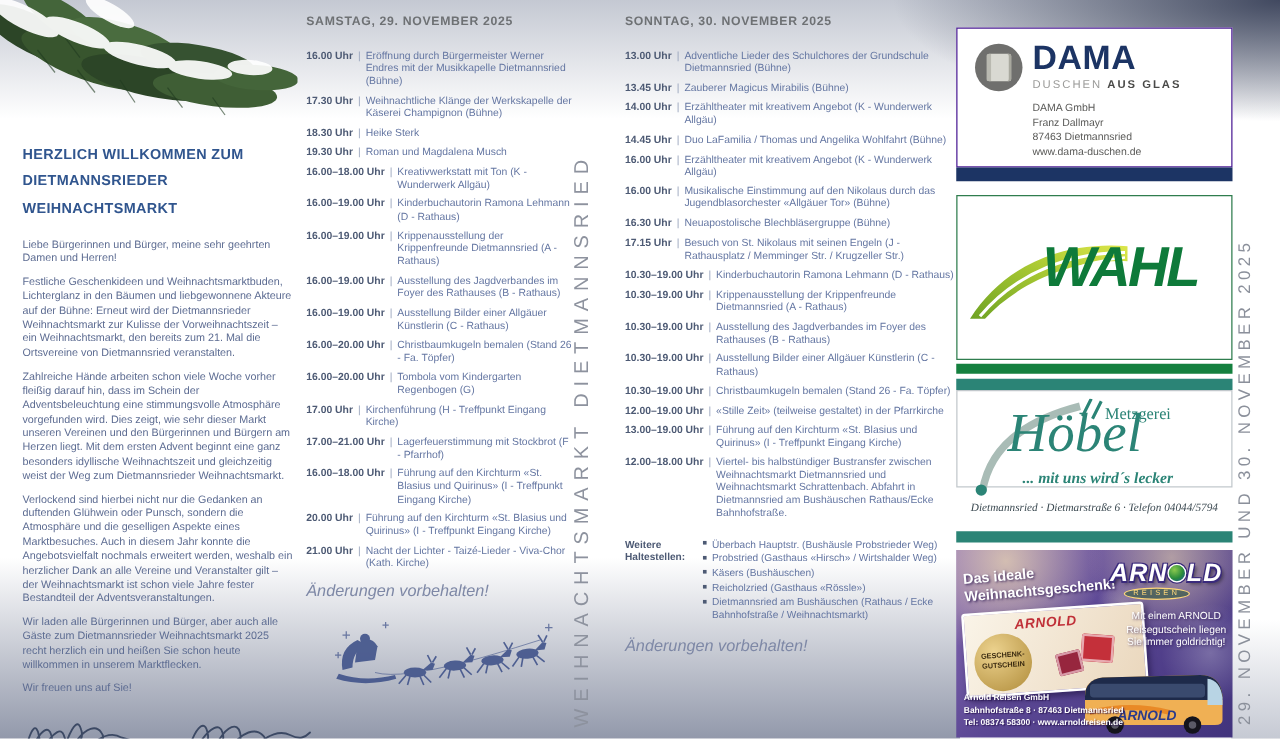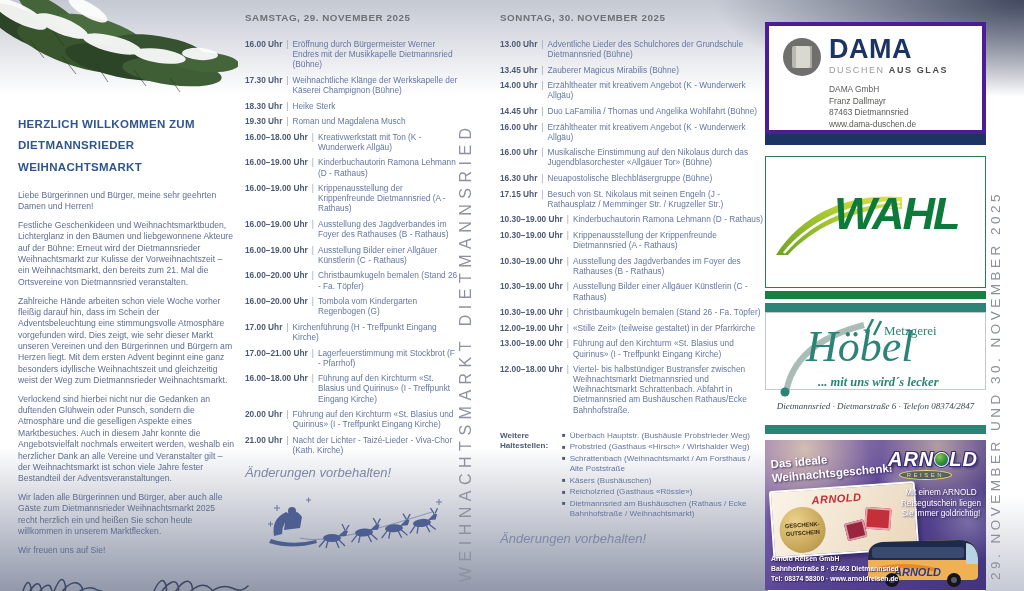--- a/index.html
+++ b/index.html
@@ -37,21 +37,21 @@
   .stop{display:flex;margin-bottom:1.5px;color:#6476a2;}
   .bullet{font-size:6px;margin:1.5px 4px 0 0;color:#4d5a74;}
   
   .vtext{position:absolute;z-index:2;writing-mode:vertical-rl;transform:rotate(180deg);
     color:#8d929e;white-space:nowrap;}
   .vleft{left:457px;top:48px;height:534px;font-size:16px;letter-spacing:5.5px;}
   .vright{left:988px;top:80px;height:500px;font-size:13.5px;letter-spacing:3.5px;color:#8b909b;}
   
   .ads{position:absolute;left:765px;top:0;width:221px;height:591px;z-index:3;}
   .adbox{position:absolute;left:0;width:221px;background:#fff;box-sizing:border-box;}
-  .ad-dama{top:22px;height:112px;border:4px solid #4c1d95;padding:10px 8px 0 14px;}
+  .ad-dama{top:22px;height:112px;border:1px solid #4c1d95;padding:10px 8px 0 14px;}
   .dama-row{display:flex;align-items:flex-start;}
   .dama-circle{width:38px;height:38px;border-radius:50%;background:#6f6f6d;flex:none;
     display:flex;align-items:center;justify-content:center;margin:2px 8px 0 0;}
   .dama-door{width:16px;height:22px;background:#d9d9d2;border-radius:2px;border-left:4px solid #b9b9b0;box-shadow:inset -2px 0 0 #a8a89e;}
   .dama-name{color:#1c3464;font-weight:bold;font-size:27px;letter-spacing:.5px;line-height:1;}
   .dama-tag{font-size:9px;letter-spacing:1.6px;margin-top:2px;}
   .dama-tag .lt{color:#9a9a98;text-align:center;}
   .dama-tag .bd{color:#4a4a48;font-weight:bold;}
   .dama-addr{margin:8px 0 0 46px;color:#5a5a58;font-size:8.4px;line-height:1.38;}
   .bar{position:absolute;left:0;width:221px;}
@@ -458,24 +458,20 @@
           <div class="stop">
             <span class="bullet">■</span>
             <span class="stoptext">Überbach Hauptstr. (Bushäusle Probstrieder Weg)</span>
           </div>
 
           <div class="stop">
             <span class="bullet">■</span>
             <span class="stoptext">Probstried (Gasthaus «Hirsch» / Wirtshalder Weg)</span>
           </div>
 
-          <div class="stop">
-            <span class="bullet">■</span>
-            <span class="stoptext">Schrattenbach (Weihnachtsmarkt / Am Forsthaus / Alte Poststraße</span>
-          </div>
 
           <div class="stop">
             <span class="bullet">■</span>
             <span class="stoptext">Käsers (Bushäuschen)</span>
           </div>
 
           <div class="stop">
             <span class="bullet">■</span>
             <span class="stoptext">Reicholzried (Gasthaus «Rössle»)</span>
           </div>
@@ -537,21 +533,21 @@
     <div class="adbox ad-hoebel">
       <div class="hb-wrap">
         <svg class="hb-arc" width="110" height="78" viewBox="0 0 110 78">
           <path d="M8,74 Q16,24 86,6" stroke="#a9bcb6" stroke-width="6" fill="none"></path>
           <circle cx="7" cy="73" r="4.5" fill="#2b8476"></circle>
           <path d="M88,14 l7,-14 M96,16 l7,-14" stroke="#2b8476" stroke-width="2.5" fill="none"></path>
         </svg>
         <span class="hb-top">Metzgerei</span>
         <span class="hb-main">Höbel</span>
         <div class="hb-tag">... mit uns wird´s lecker</div>
-        <div class="hb-addr">Dietmannsried · Dietmarstraße 6 · Telefon 08374/2847</div>
+        <div class="hb-addr">Dietmannsried · Dietmarstraße 6 · Telefon 04044/5794</div>
       </div>
     </div>
     <div class="bar bar-hoebel-bot"></div>
 
     <div class="adbox ad-arnold">
       <div class="arn-head">
         <div>Das ideale</div>
         <div>Weihnachtsgeschenk!</div>
       </div>
       <div class="arn-logo"><span>ARN</span><span class="globe"></span><span>LD</span></div>

